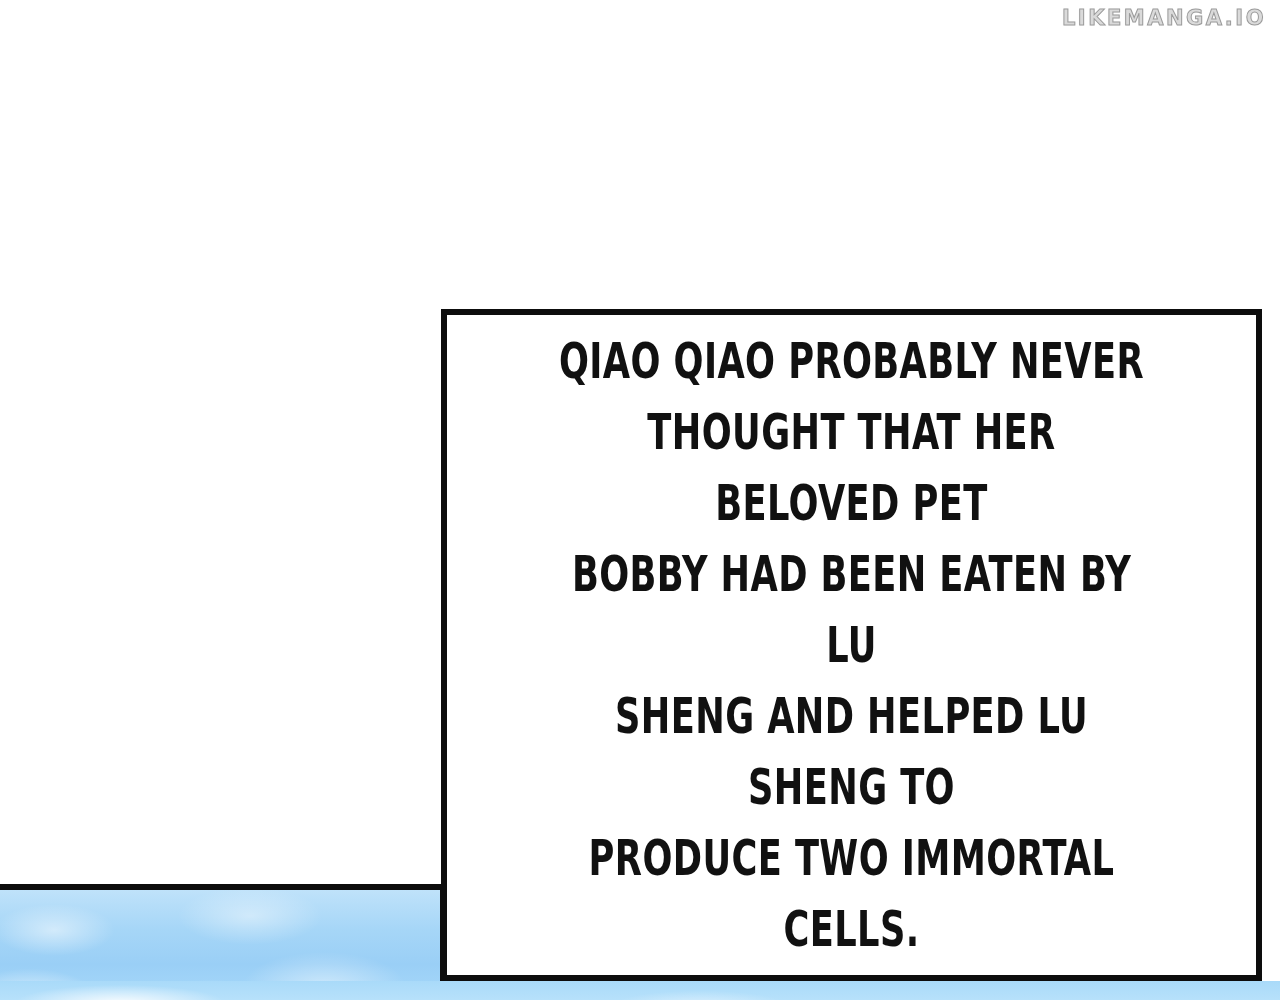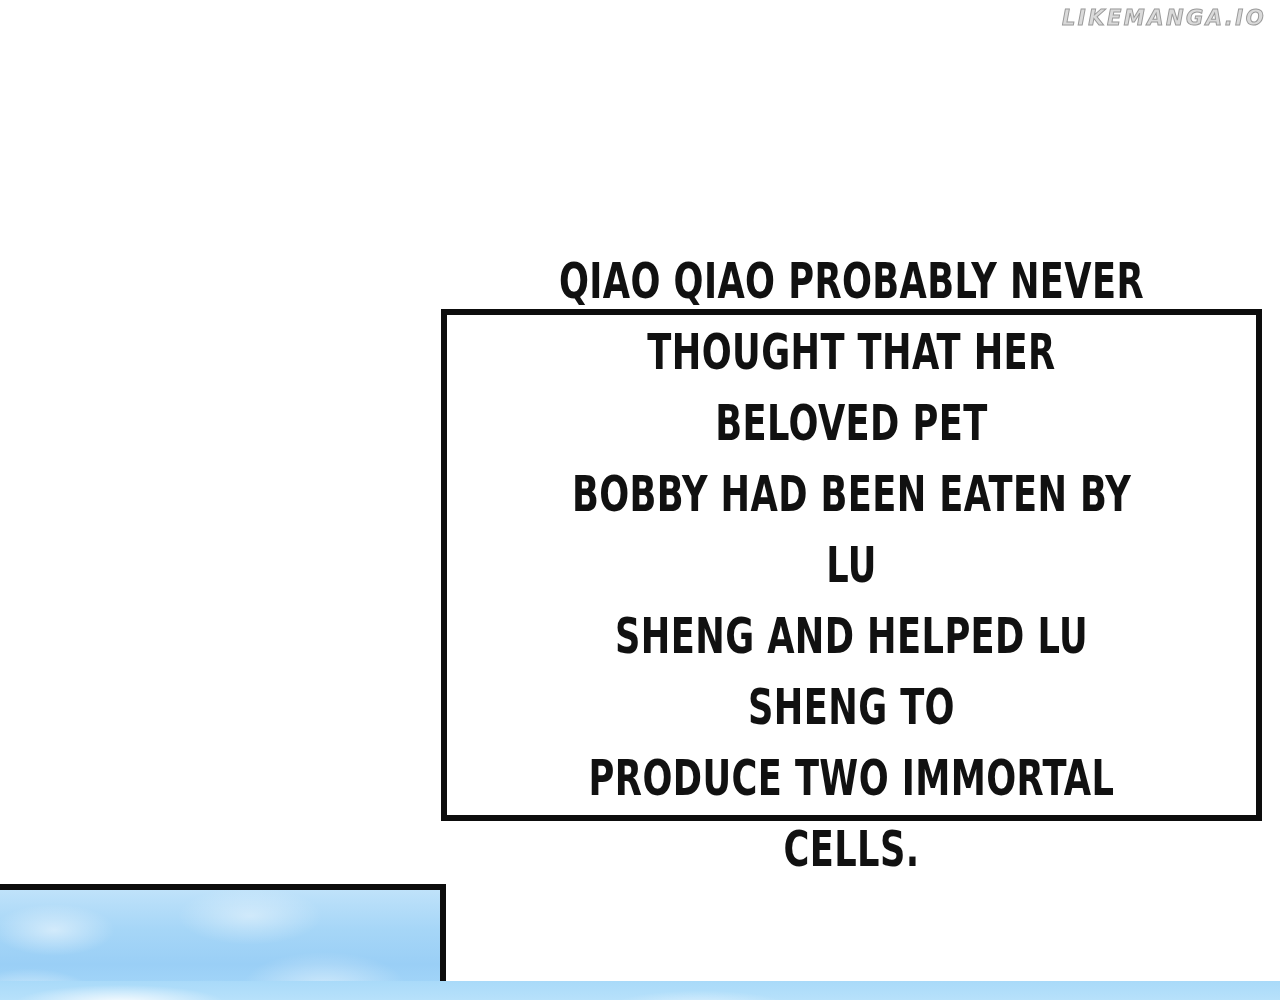--- a/index.html
+++ b/index.html
@@ -21,21 +21,20 @@
   }
 
   
   #watermark {
     position: absolute;
     top: 6px;
     right: 14px;
     font-family: "DejaVu Sans", sans-serif;
     font-size: 21px;
     font-weight: bold;
-    font-style: italic;
     letter-spacing: 2.5px;
     color: transparent;
     -webkit-text-stroke: 1px #9a9a9a;
     text-shadow: 0 0 1px rgba(150,150,150,0.35);
     user-select: none;
     white-space: nowrap;
   }
 
   
   #sky-panel {
@@ -68,21 +67,21 @@
       radial-gradient(ellipse 120px 20px at 700px 24px, rgba(255,255,255,0.45) 0%, rgba(255,255,255,0.0) 72%),
       linear-gradient(180deg, #a9daf9 0%, #b7e1fb 100%);
   }
 
   
   #narration-panel {
     position: absolute;
     left: 441px;
     top: 309px;
     width: 821px;
-    height: 512px;
+    height: 672px;
     background: #ffffff;
     border: 6px solid #0d0d0d;
     display: flex;
     align-items: center;
     justify-content: center;
   }
 
   #narration-text {
     width: 100%;
     padding: 0 28px;

